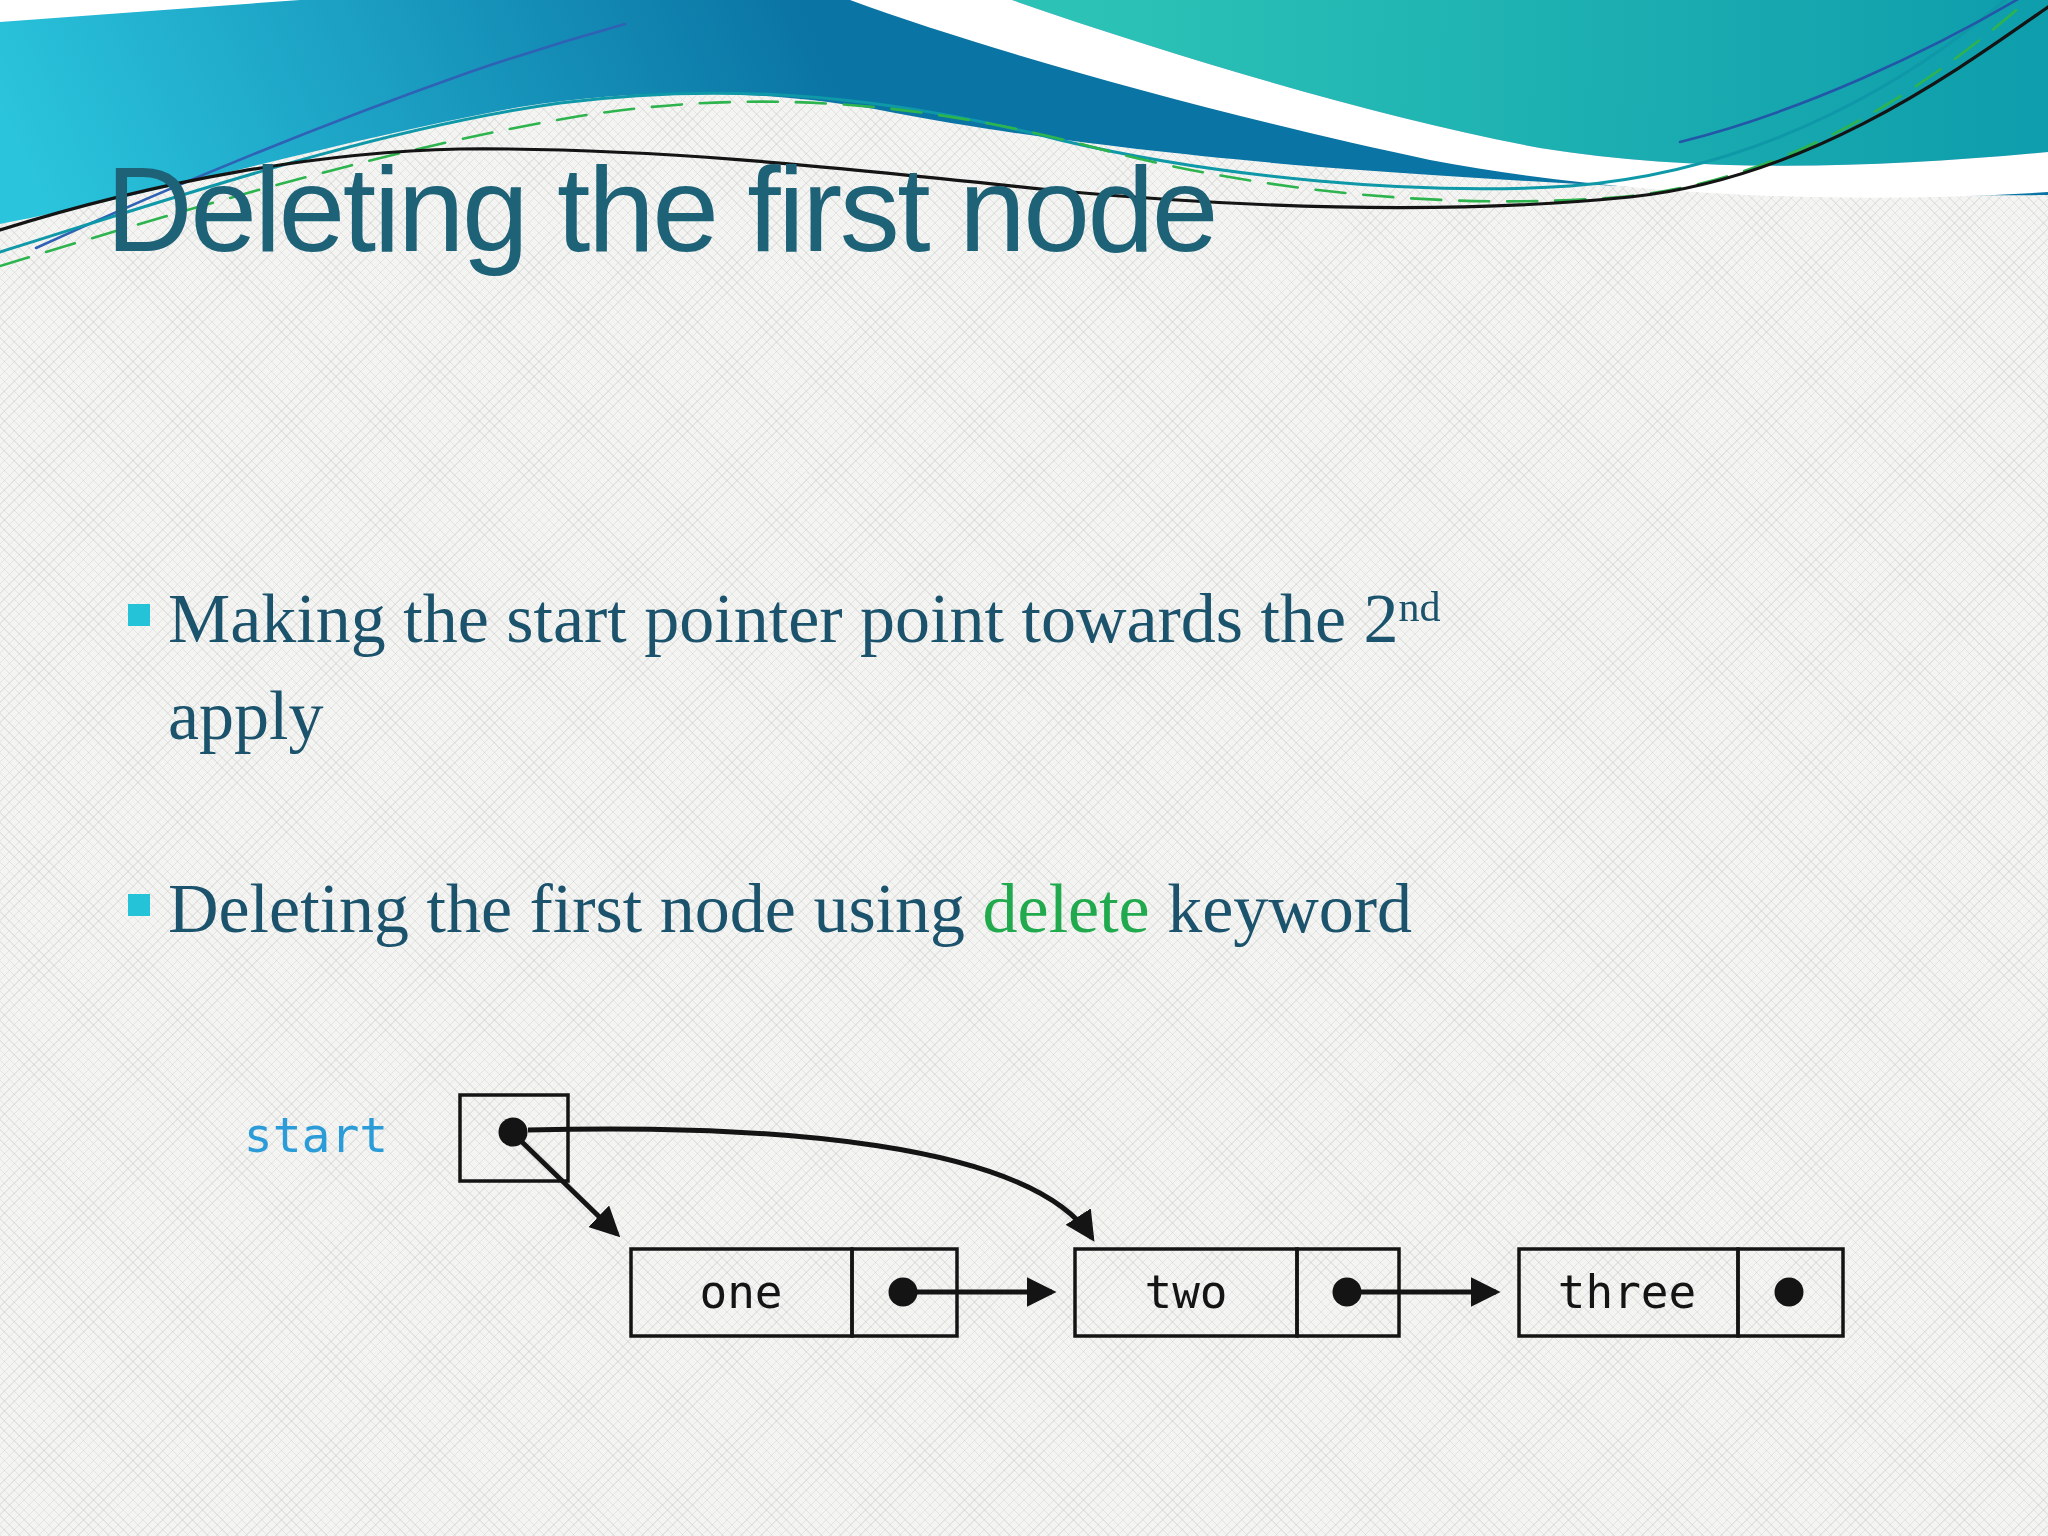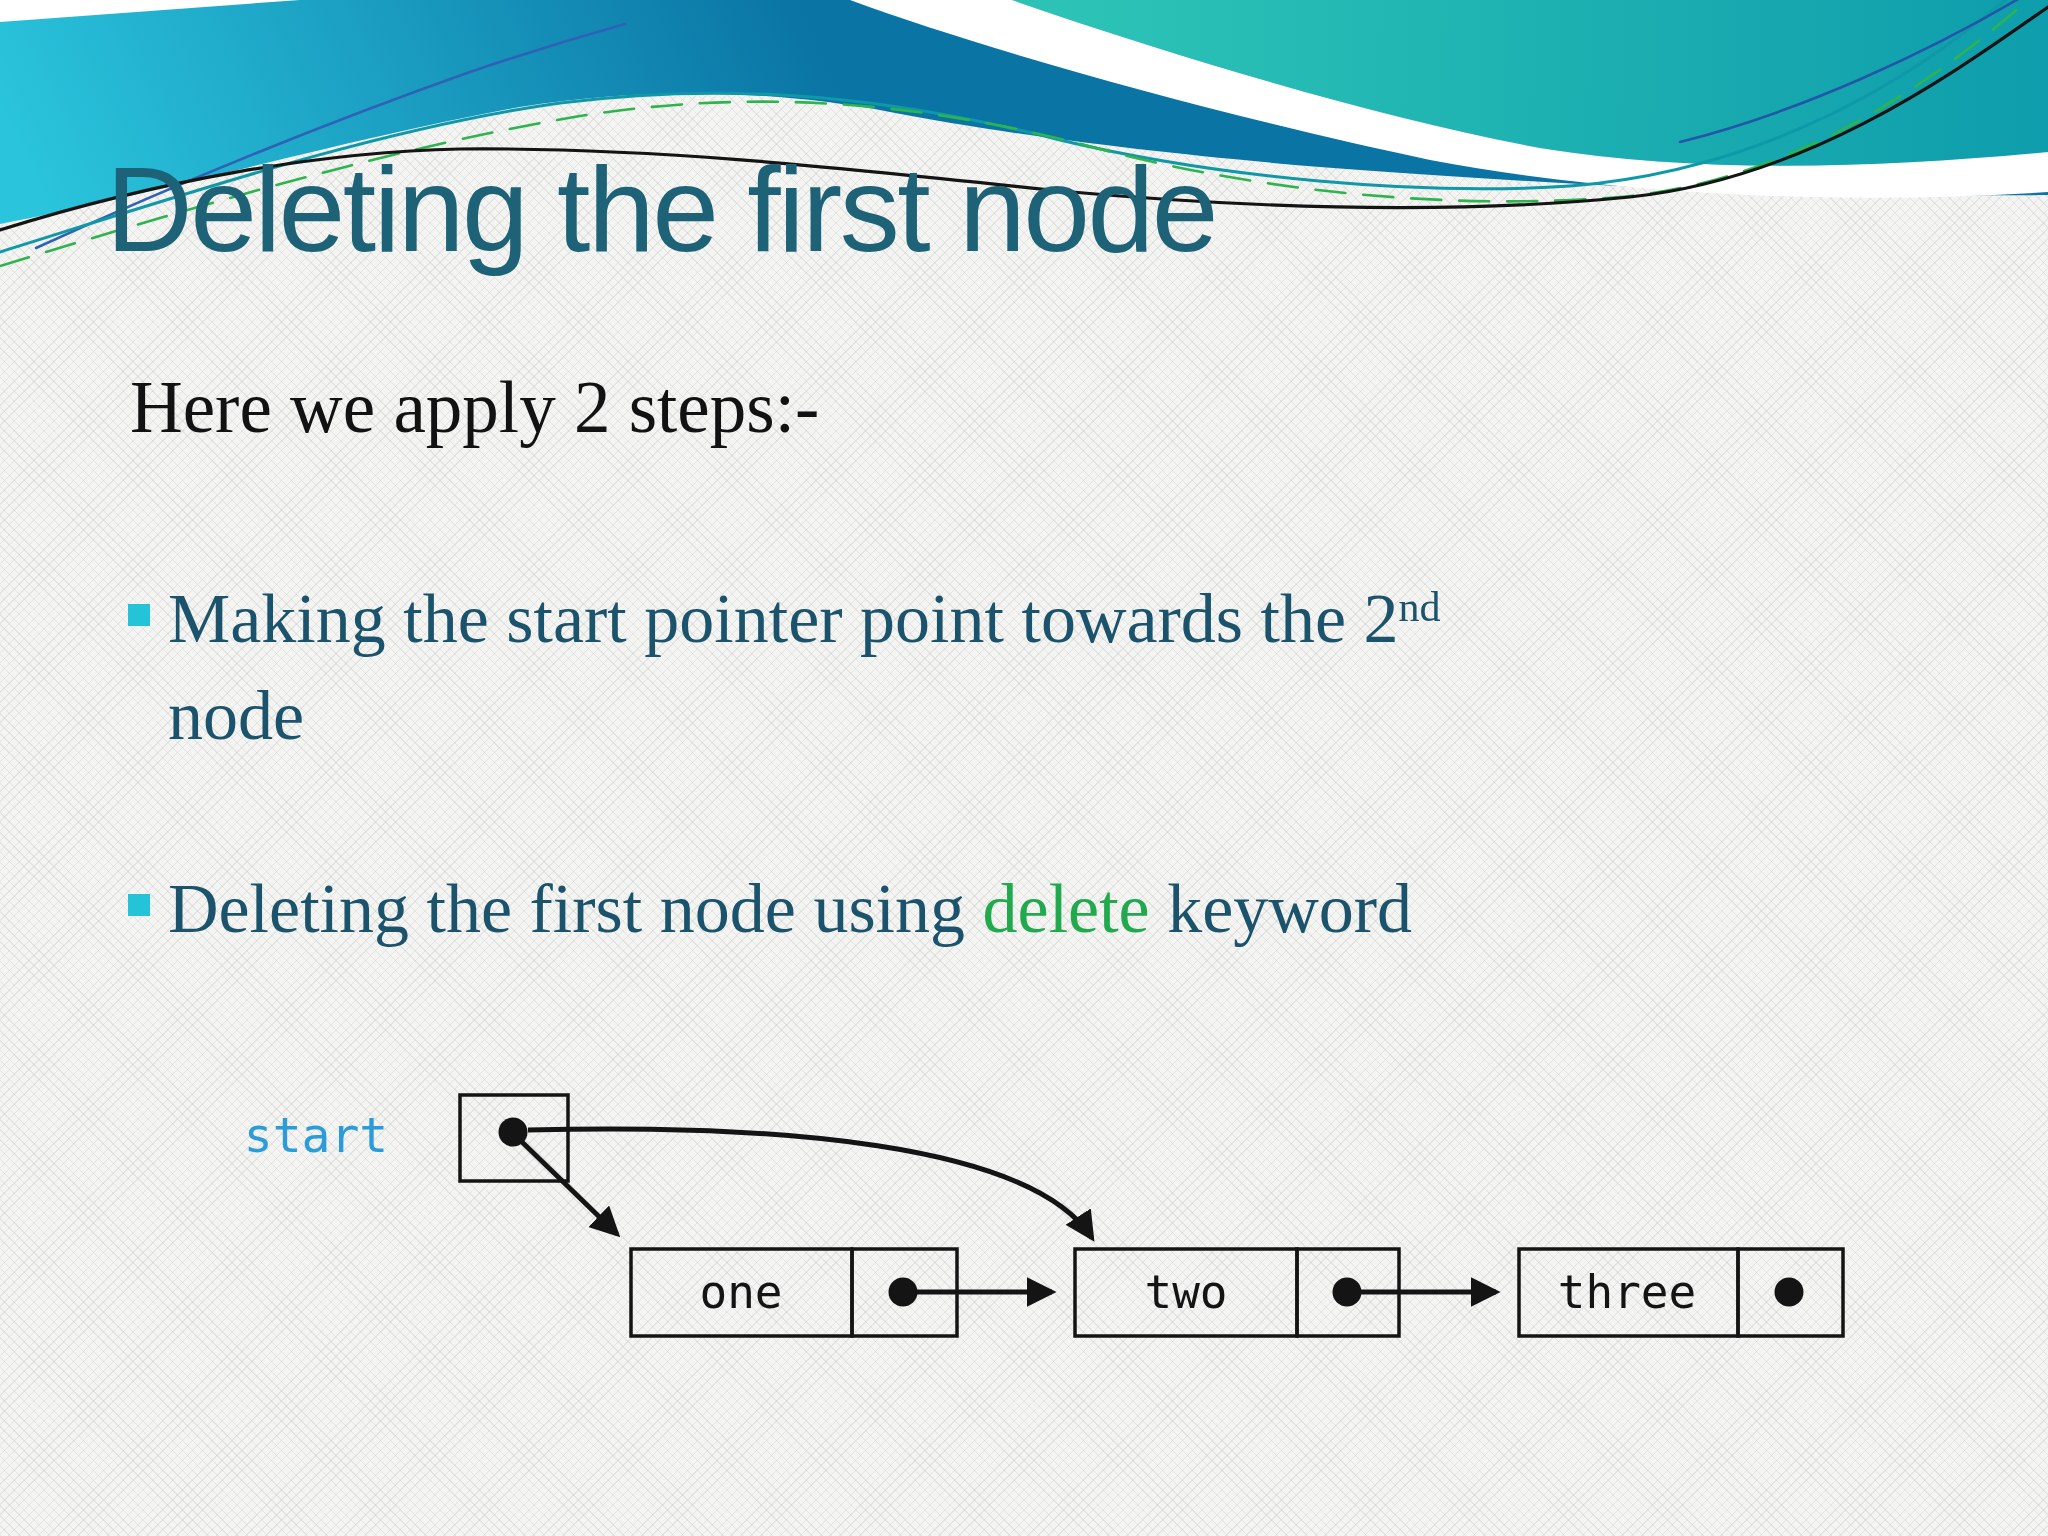--- a/index.html
+++ b/index.html
@@ -65,27 +65,26 @@
 
     <path fill="none" stroke="#2f62b5" stroke-width="2.6" stroke-linecap="round" d="M36,248 C150,196 300,132 470,72 C520,55 575,38 625,24"></path>
     <path fill="none" stroke="#0e98a8" stroke-width="3" stroke-linecap="round" d="M0,252 C180,196 380,128 560,103 C740,80 900,99 1060,140 C1220,178 1420,196 1570,186 C1770,170 1920,74 2012,-6"></path>
     <path fill="none" stroke="#2db44e" stroke-width="2.6" stroke-linecap="round" stroke-dasharray="30 18" d="M0,266 C200,205 400,146 580,116 C770,86 940,106 1100,149 C1270,194 1460,210 1620,197 C1810,180 1960,62 2048,-18"></path>
     <path fill="none" stroke="#141414" stroke-width="3.2" stroke-linecap="round" d="M0,230 C160,180 320,152 460,149 C660,147 860,170 1060,191 C1260,209 1460,214 1630,197 C1810,178 1955,72 2048,7"></path>
     <path fill="none" stroke="#2456a8" stroke-width="2.6" stroke-linecap="round" d="M1680,142 C1800,112 1930,52 2030,-8"></path>
   </svg>
 
   <h1 class="title" style="margin:0;font-weight:400;">Deleting the first node</h1>
 
-  <div class="intro">Here we apply 2 steps:-</div>
 
   <div class="bullet b1">
     <span class="marker"></span>
     <div class="btext">
       <span>Making the start pointer point towards the 2</span><sup>nd</sup><br>
-      <span>node</span>
+      <span>apply</span>
     </div>
   </div>
 
   <div class="bullet b2">
     <span class="marker"></span>
     <div class="btext">
       <span>Deleting the first node using </span><span class="kw">delete</span><span> keyword</span>
     </div>
   </div>
 

